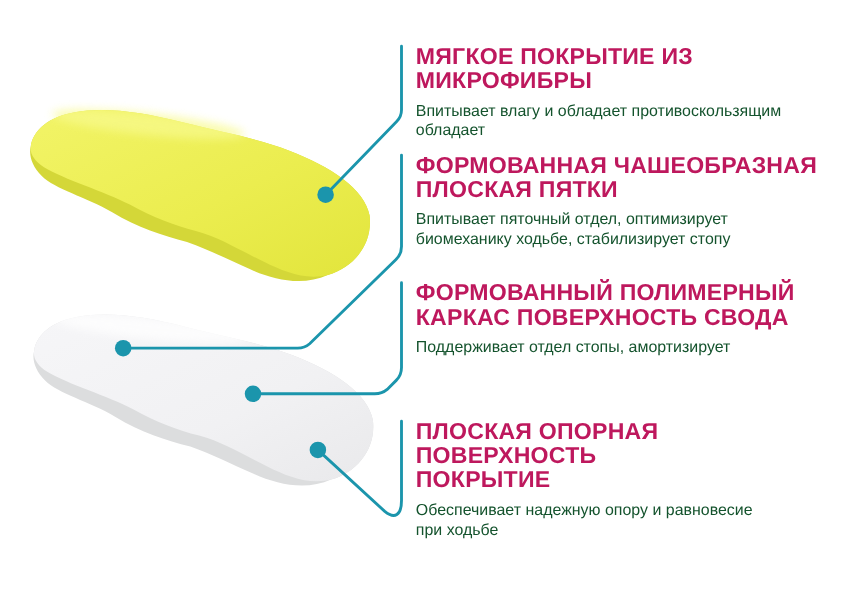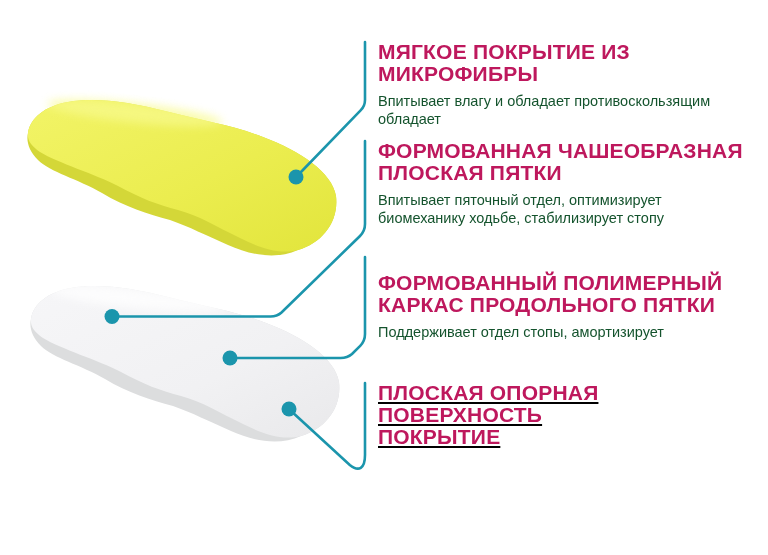--- a/index.html
+++ b/index.html
@@ -21,22 +21,22 @@
     letter-spacing:.2px;
   }
   .ann p {
     margin:8px 0 0 0;
     font-size:14.5px; line-height:17.5px;
     color:#14532d;
   }
   .ann span { display:block; }
   .a1 { top:41px; }
   .a2 { top:140px; }
-  .a3 { top:272px; }
-  .a4 { top:382px;text-decoration:underline; }
+  .a3 { top:256px; }
+  .a4 { top:382px; }
 </style>
 </head>
 <body>
 
 <div class="canvas">
 
   <svg class="art" viewBox="0 0 768 555" aria-hidden="true">
     <defs>
       <linearGradient id="gy" x1="0" y1="0" x2="1" y2="1">
         <stop offset="0" stop-color="#f2f468"></stop>
@@ -140,27 +140,31 @@
     </h3>
     <p>
       <span>Впитывает пяточный отдел, оптимизирует</span>
       <span>биомеханику ходьбе, стабилизирует стопу</span>
     </p>
   </div>
 
   <div class="ann a3">
     <h3>
       <span>ФОРМОВАННЫЙ ПОЛИМЕРНЫЙ</span>
-      <span>КАРКАС ПРОДОЛЬНОГО ПЯТКИ</span>
+      <span>КАРКАС ПОВЕРХНОСТЬ СВОДА</span>
     </h3>
     <p>
       <span>Поддерживает отдел стопы, амортизирует</span>
     </p>
   </div>
 
   <div class="ann a4">
     <h3>
       <span>ПЛОСКАЯ ОПОРНАЯ ПОВЕРХНОСТЬ</span>
       <span>ПОКРЫТИЕ</span>
     </h3>
+    <p>
+      <span>Обеспечивает надежную опору и равновесие</span>
+      <span>при ходьбе</span>
+    </p>
   </div>
 
 </div>
 
 </body></html>

